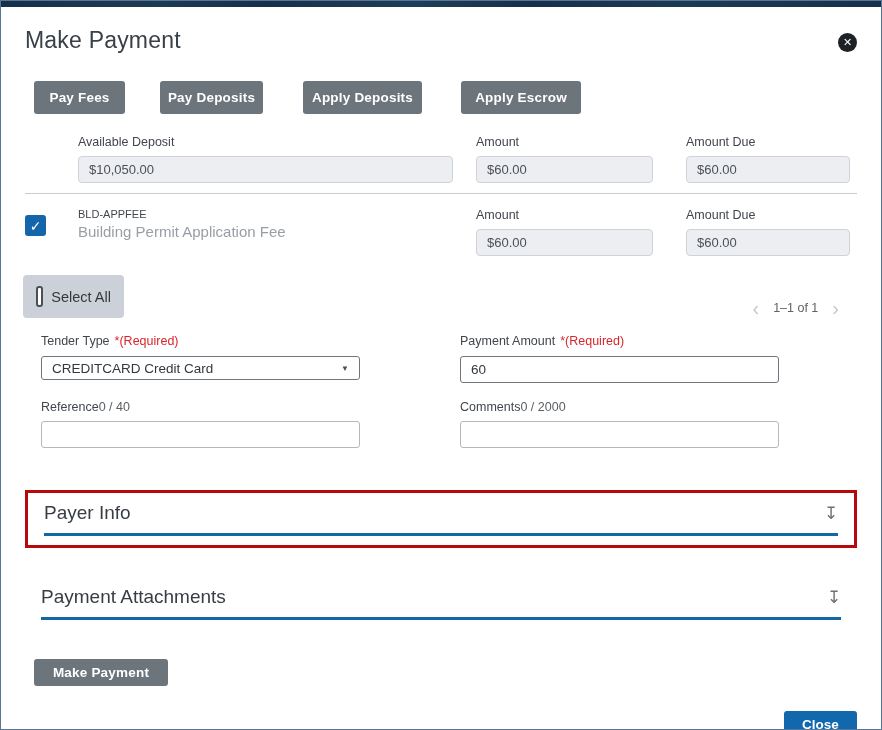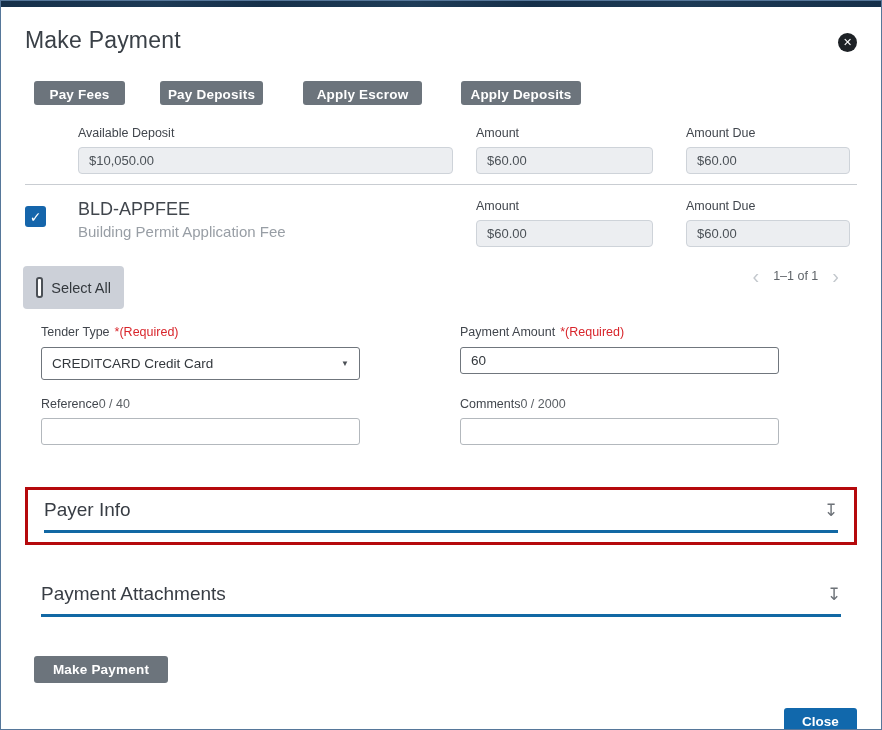--- a/index.html
+++ b/index.html
@@ -30,21 +30,21 @@
     display: flex; align-items: center; justify-content: center;
     font-size: 11px; font-weight: 700; cursor: pointer; margin-top: 6px;
   }
 
   
   .actions-row { display: flex; margin-top: 27px; padding-left: 9px; }
   .gray-btn {
     background: #6c747c; color: #ffffff;
     border: none; border-radius: 3px;
     font-family: inherit; font-size: 13.5px; font-weight: 700;
-    padding: 6px 0; height: 24px; cursor: pointer; letter-spacing: .2px;
+    padding: 6px 0; height: 33px; cursor: pointer; letter-spacing: .2px;
   }
   .actions-row .gray-btn:nth-child(1) { width: 91px; margin-right: 35px; }
   .actions-row .gray-btn:nth-child(2) { width: 103px; margin-right: 40px; }
   .actions-row .gray-btn:nth-child(3) { width: 119px; margin-right: 39px; }
   .actions-row .gray-btn:nth-child(4) { width: 120px; }
 
   
   .fee-grid { display: flex; align-items: flex-start; margin-top: 8px; }
   .col-check { width: 53px; flex: none; padding-top: 7px; }
   .col-main  { width: 375px; flex: none; }
@@ -62,45 +62,45 @@
   .divider { height: 1px; background: #c9cdd2; margin-top: 10px; }
 
   
   .fee-section { margin-top: 14px; }
   .checkbox {
     width: 21px; height: 21px; border-radius: 3px; cursor: pointer;
     display: flex; align-items: center; justify-content: center;
   }
   .checkbox.checked { background: #1565ab; color: #fff; font-size: 14px; font-weight: 700; }
   .checkbox.unchecked { background: #ffffff; border: 2px solid #4b5056; }
-  .fee-code { font-size: 18px; color: #41464d; margin-bottom: 3px; }
+  .fee-code { font-size: 11px; color: #41464d; margin-bottom: 3px; }
   .fee-desc { font-size: 15px; color: #989ea5; }
 
   
-  .select-all-row { display: flex; align-items: flex-start; justify-content: space-between; margin-top: 19px; margin-left: -2px; }
+  .select-all-row { display: flex; align-items: flex-end; justify-content: space-between; margin-top: 19px; margin-left: -2px; }
   .select-all {
     background: #ccd0d8; border-radius: 4px;
     display: flex; align-items: center;
     padding: 11px 13px; cursor: pointer; width: 101px; height: 43px;
   }
   .select-all-label { font-size: 14.5px; color: #33383d; margin-left: 8px; white-space: nowrap; }
   .pagination { display: flex; align-items: center; color: #5f6469; font-size: 12.5px; margin-right: 14px; }
   .page-chevron { color: #c3c8cd; font-size: 20px; line-height: 1; cursor: pointer; padding: 0 4px; font-weight: 400; }
   .page-text { margin: 0 10px; }
 
   
   .form-row { display: flex; padding-left: 16px; margin-top: 13px; }
   .form-col { width: 319px; flex: none; }
   .form-col + .form-col { margin-left: 100px; }
   .label-line { display: flex; align-items: baseline; justify-content: flex-start; margin-bottom: 7px; }
   .lbl { font-size: 12.5px; color: #41464d; }
   .req { font-size: 12.5px; color: #d8252b; margin-left: 5px; }
   .counter { font-size: 12.5px; color: #5c6166; }
   .select-box {
-    height: 33px; border: 1px solid #6f757c; border-radius: 3px; background: #fff;
+    height: 24px; border: 1px solid #6f757c; border-radius: 3px; background: #fff;
     display: flex; align-items: center; justify-content: space-between;
     padding: 0 10px; font-size: 13.5px; color: #33383d; cursor: pointer;
   }
   .caret { font-size: 8px; color: #4b5056; }
   .text-input {
     width: 100%; height: 27px; background: #fff;
     border: 1px solid #70767d; border-radius: 3px;
     font-family: inherit; font-size: 13.5px; color: #33383d; padding: 6px 10px;
   }
   .text-input.light { border-color: #b3b8bd; }
@@ -135,22 +135,22 @@
       <div class="modal-title">Make Payment</div>
       <div class="close-btn">
           <span>✕</span>
         </div>
     </div>
 
     
     <div class="actions-row">
       <button class="gray-btn">Pay Fees</button>
       <button class="gray-btn">Pay Deposits</button>
+      <button class="gray-btn">Apply Deposits</button>
       <button class="gray-btn">Apply Escrow</button>
-      <button class="gray-btn">Apply Deposits</button>
     </div>
 
     
     <div class="deposit-section">
       <div class="fee-grid">
         <div class="col-check"></div>
         <div class="col-main">
           <div class="field-label">Available Deposit</div>
           <input class="ro-input" readonly="" value="$10,050.00" style="">
         </div>

